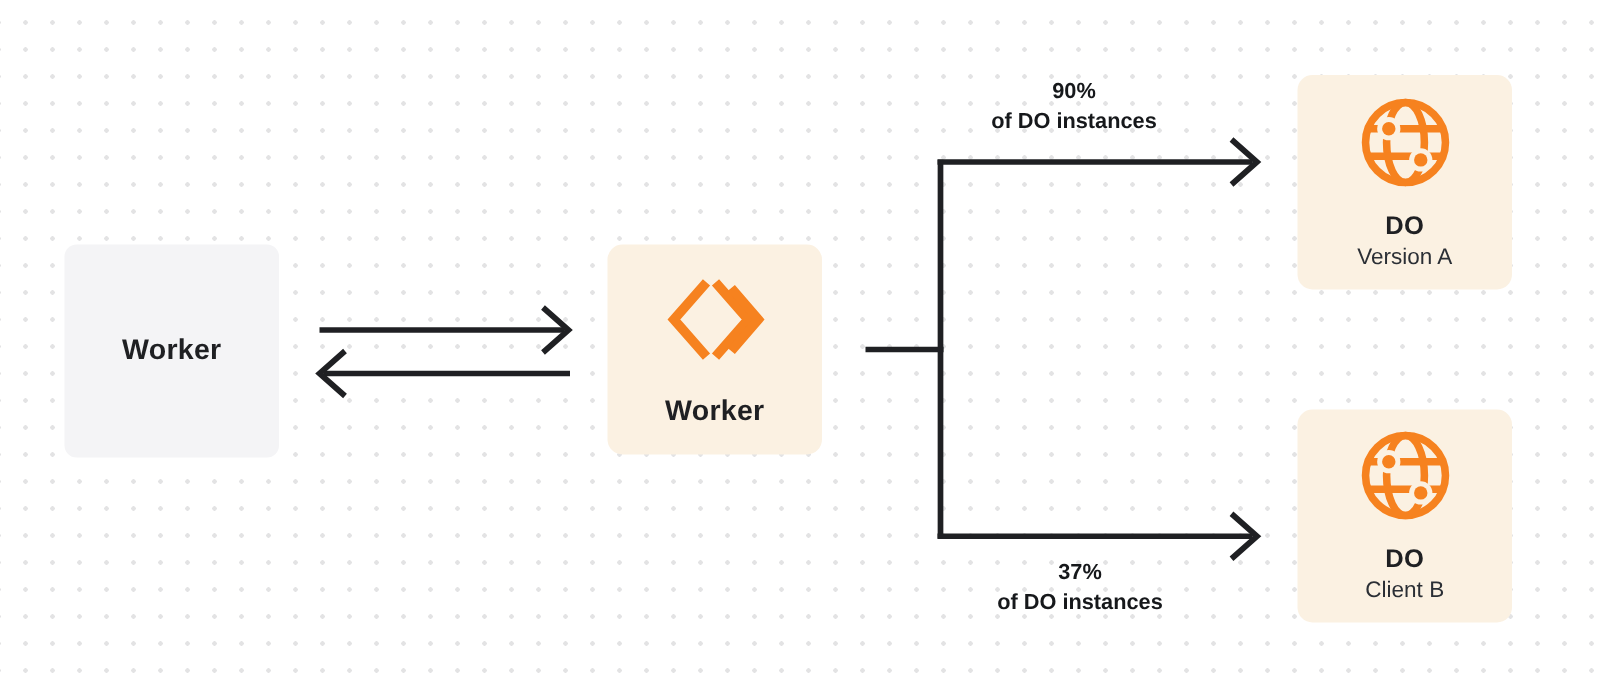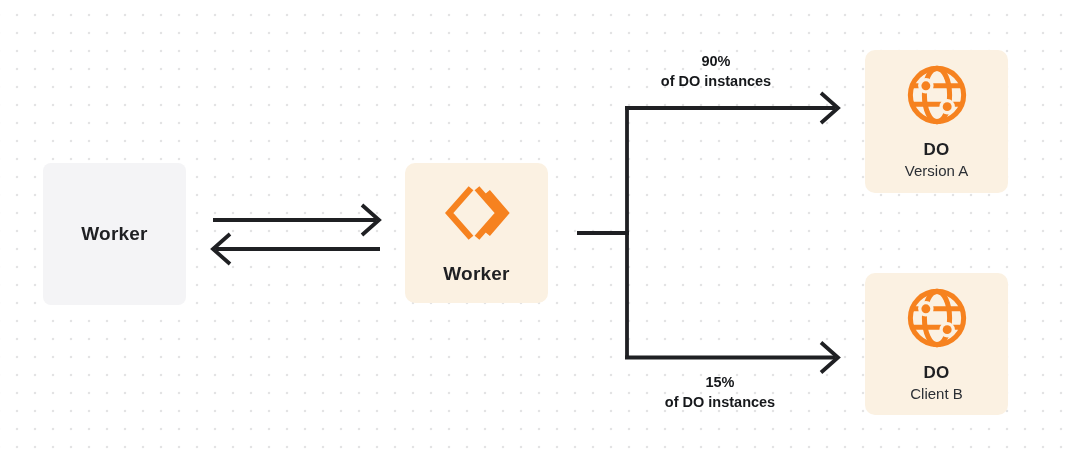--- a/index.html
+++ b/index.html
@@ -166,17 +166,17 @@
     <div class="node-title">DO</div>
     <div class="node-subtitle">Client B</div>
   </div>
 
   <div class="edge-label edge-label-a">
     <div>90%</div>
     <div>of DO instances</div>
   </div>
 
   <div class="edge-label edge-label-b">
-    <div>15%</div>
+    <div>37%</div>
     <div>of DO instances</div>
   </div>
 
 </div>
 
 </body></html>

